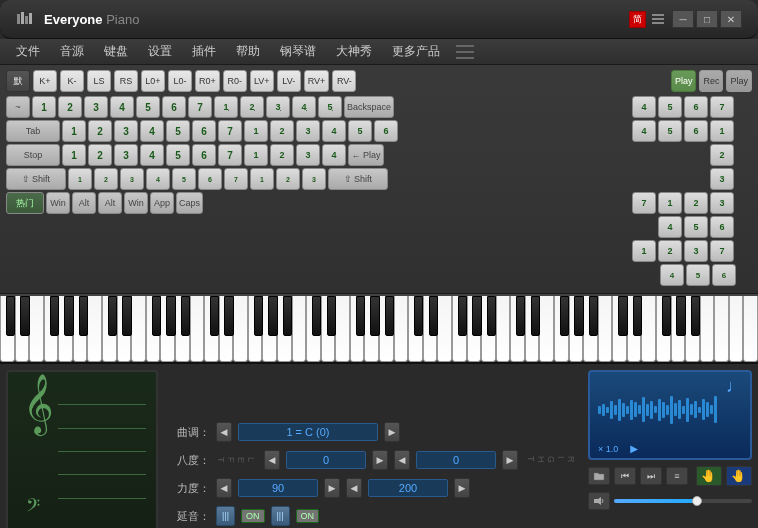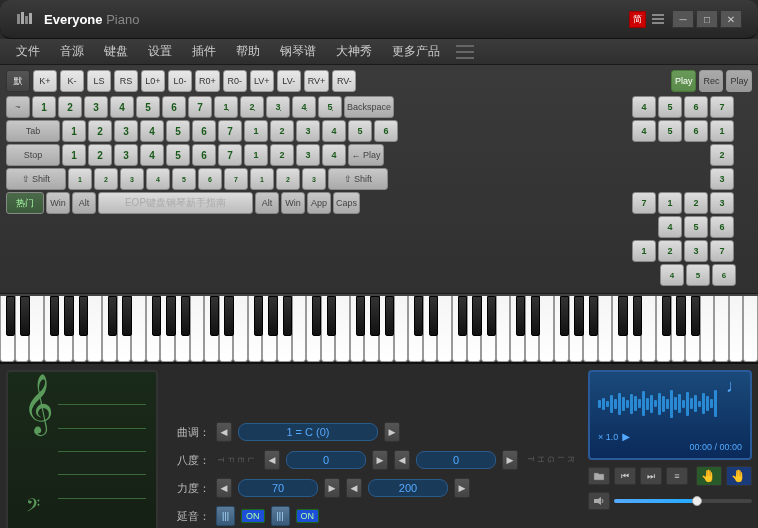--- a/index.html
+++ b/index.html
@@ -264,21 +264,21 @@
     }
     .control-label {
       width: 40px;
       color: #bbb;
       font-size: 11px;
       text-align: right;
     }
     .control-display {
       background: #1a3a5a;
       border: 1px solid #2a5a8a;
-      border-radius: 8px;
+      border-radius: 2px;
       color: #5af;
       font-size: 11px;
       padding: 2px 8px;
       min-width: 80px;
       text-align: center;
     }
     .ctrl-arrow {
       background: linear-gradient(to bottom, #555, #444);
       border: 1px solid #333;
       border-radius: 2px;
@@ -333,21 +333,21 @@
       color: #5af;
       font-size: 9px;
       text-align: right;
       padding: 0 4px 2px;
     }
     .lcd-speed {
       color: #5af;
       font-size: 9px;
       display: flex;
       align-items: center;
-      gap: 4px;
+      gap: 12px;
       padding: 0 4px;
     }
     .play-btn-small {
       color: #5af;
       cursor: pointer;
       font-size: 10px;
     }
 
     .transport-row {
       display: flex;
@@ -408,21 +408,21 @@
       border: 1px solid #2a4a6a;
       border-radius: 2px;
       color: #adf;
       font-size: 9px;
       padding: 2px 5px;
       cursor: pointer;
       height: 20px;
       display: flex; align-items: center; justify-content: center;
     }
     .on-badge {
-      background: #1d4ed8;
+      background: #737373;
       color: #afa;
       font-size: 9px;
       padding: 1px 4px;
       border-radius: 2px;
       border: 1px solid #1a6a1a;
     }
   </style>
 </head>
 <body>
 
@@ -639,21 +639,20 @@
         <div class="kb-key">
             <span style="font-size:7px;color:#1a5a1a;font-weight:bold;">3</span>
           </div>
         <div class="kb-key special" style="min-width:60px;">⇧ Shift</div>
       </div>
 
       <div class="keyboard-row">
         <div class="kb-key dark" style="min-width:38px;background:linear-gradient(to bottom,#4a6a4a,#3a5a3a);color:#afa;">热门</div>
         <div class="kb-key special">Win</div>
         <div class="kb-key special">Alt</div>
-        <div class="kb-key" style="min-width:155px;font-size:10px;color:#aaa;">EOP键盘钢琴新手指南</div>
         <div class="kb-key special">Alt</div>
         <div class="kb-key special">Win</div>
         <div class="kb-key special">App</div>
         <div class="kb-key special">Caps</div>
       </div>
     </div>
 
     <div class="keyboard-right">
 
       <div class="numpad-row">
@@ -944,21 +943,21 @@
       <div class="ctrl-arrow">▶</div>
       <div class="ctrl-arrow">◀</div>
       <div class="control-display">0</div>
       <div class="ctrl-arrow">▶</div>
       <div style="color:#555;font-size:9px;writing-mode:vertical-rl;margin-left:2px;">R<br>I<br>G<br>H<br>T</div>
     </div>
 
     <div class="control-row">
       <span class="control-label">力度：</span>
       <div class="ctrl-arrow">◀</div>
-      <div class="control-display">70</div>
+      <div class="control-display">90</div>
       <div class="ctrl-arrow">▶</div>
       <div class="ctrl-arrow">◀</div>
       <div class="control-display">200</div>
       <div class="ctrl-arrow">▶</div>
     </div>
 
     <div class="control-row">
       <span class="control-label">延音：</span>
       <div class="sustain-btn">|||</div>
       <div class="on-badge">ON</div>
@@ -1003,21 +1002,20 @@
             <div class="wbar" style="height: 21px; opacity: 0.7;"></div>
             <div class="wbar" style="height: 15px; opacity: 0.7;"></div>
             <div class="wbar" style="height: 9px; opacity: 0.7;"></div>
             <div class="wbar" style="height: 27px; opacity: 0.7;"></div>
           </div>
       </div>
       <div class="lcd-speed">
         <span>× 1.0</span>
         <span class="play-btn-small">▶</span>
       </div>
-      <div class="lcd-time">00:00 / 00:00</div>
     </div>
 
     <div class="transport-row">
       <div class="transport-btn">
         <svg width="12" height="10" viewBox="0 0 12 10">
             <path d="M1 2h4l1 1h5v6H1z" fill="#aaa" stroke="#666" stroke-width="0.5"></path>
           </svg>
       </div>
       <div class="transport-btn">⏮</div>
       <div class="transport-btn">⏭</div>

